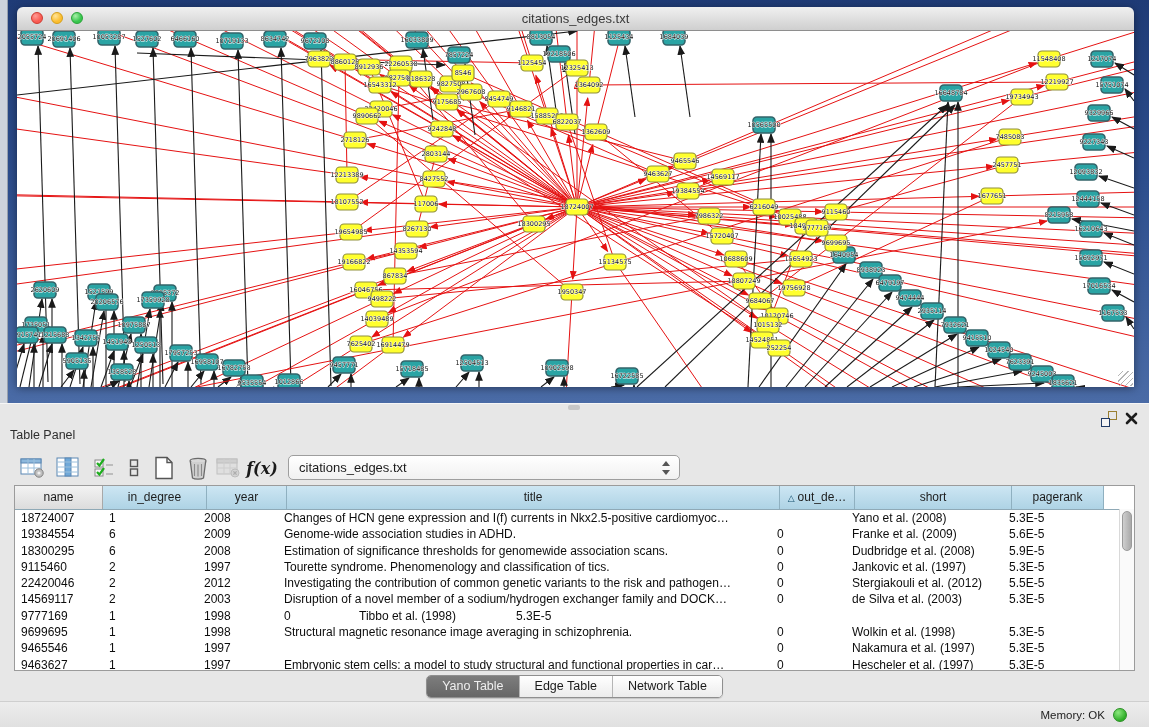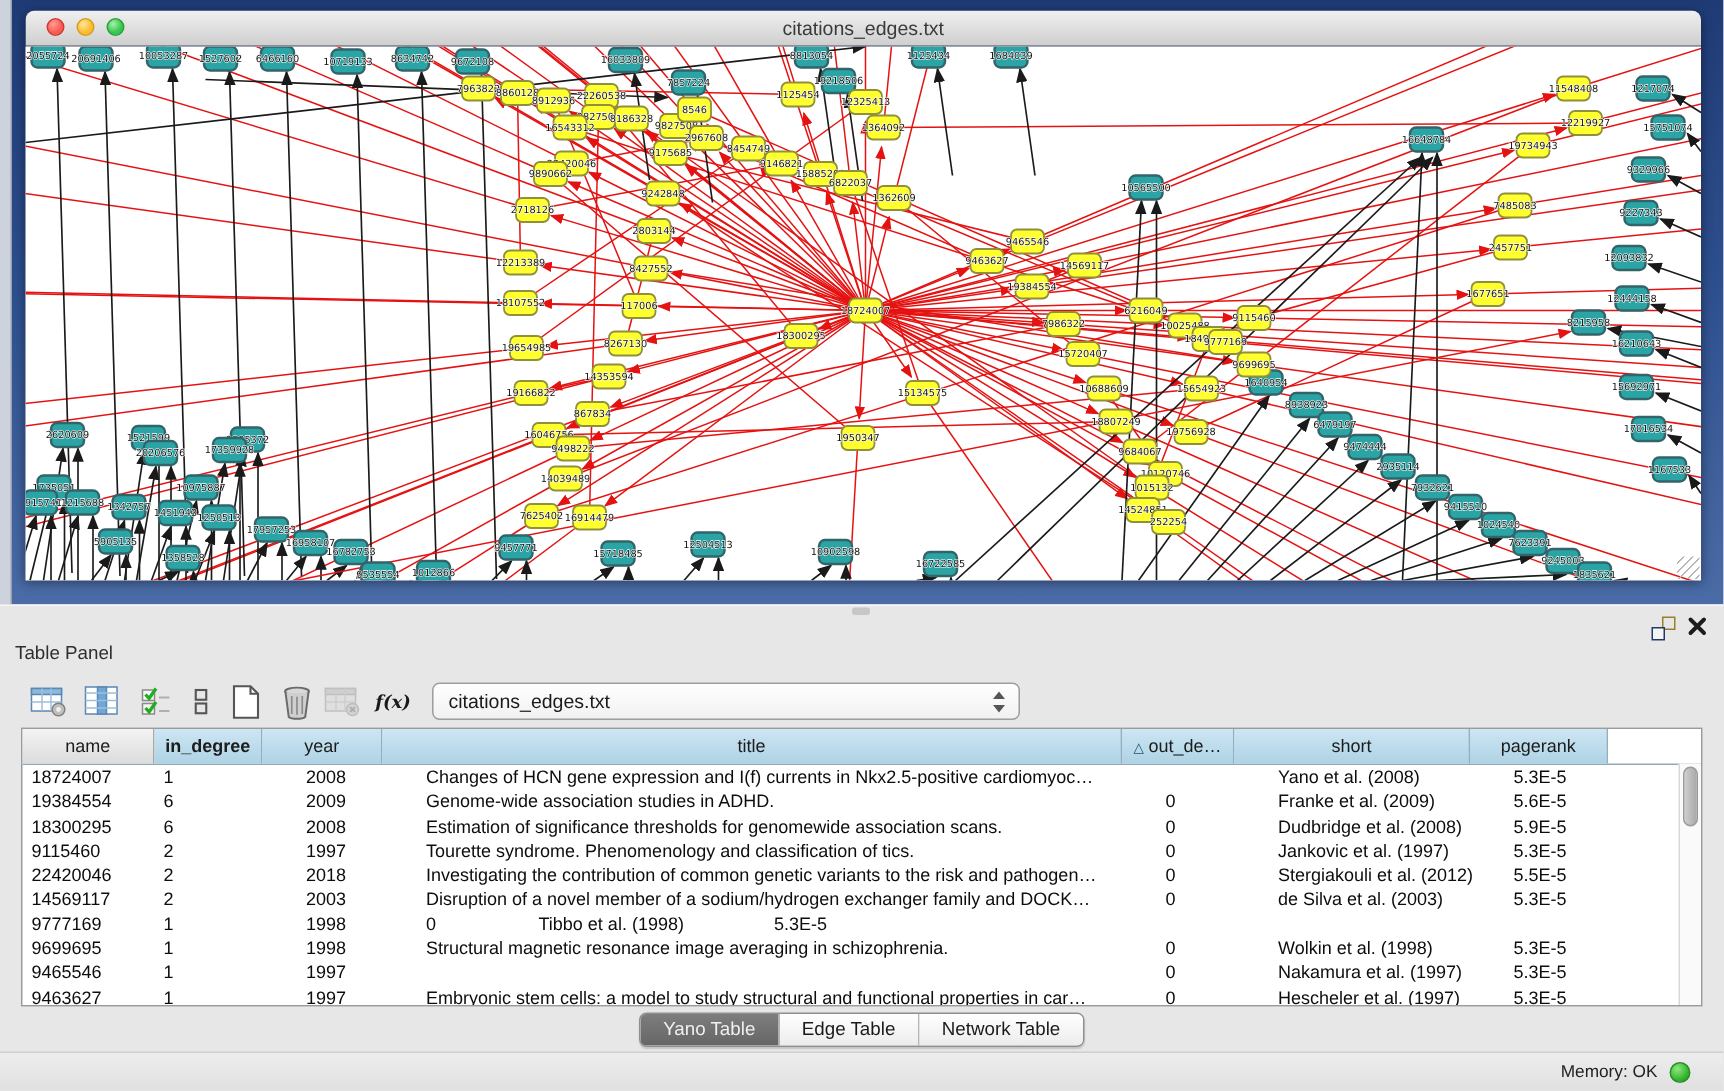--- a/index.html
+++ b/index.html
@@ -31,21 +31,21 @@
   #splitter{position:absolute;left:568px;top:1px;width:12px;height:5px;background:#b9b9b9;border-radius:2px;opacity:.7;}
   #panel-header{position:absolute;left:0;top:0;width:100%;height:30px;}
   #panel-title{position:absolute;left:10px;top:24px;font-size:12.5px;color:#2e2e2e;}
   #float-btn{position:absolute;right:32px;top:7px;width:16px;height:16px;}
   #float-btn .sq-back{position:absolute;right:0;top:0;width:9px;height:9px;border:1.5px solid #9a7f30;box-sizing:border-box;}
   #float-btn .sq-front{position:absolute;left:0;bottom:0;width:9px;height:9px;border:1.5px solid #203a66;background:#f4f4f4;box-sizing:border-box;}
   #close-btn{position:absolute;right:10px;top:7px;width:14px;height:14px;}
 
   #toolbar{position:absolute;left:0;top:48px;width:100%;height:34px;}
   .tbtn{position:absolute;top:2px;width:28px;height:28px;display:flex;align-items:center;justify-content:center;}
-  .fx{font-family:"DejaVu Serif",serif;font-style:italic;font-weight:bold;font-size:12px;color:#1a1a1a;}
+  .fx{font-family:"DejaVu Serif",serif;font-style:italic;font-weight:bold;font-size:16px;color:#1a1a1a;}
   #dropdown{position:absolute;left:288px;top:3px;width:392px;height:25px;background:linear-gradient(#ffffff,#f1f1f1);
     border:1px solid #9e9e9e;border-radius:5px;box-sizing:border-box;font-size:13px;color:#1a1a1a;}
   #dropdown .val{position:absolute;left:10px;top:4px;}
   #dropdown .arrows{position:absolute;right:8px;top:3px;width:9px;height:18px;}
   #dropdown .arrows .up{position:absolute;top:2px;left:0;width:0;height:0;border-left:4.5px solid transparent;border-right:4.5px solid transparent;border-bottom:5px solid #555;}
   #dropdown .arrows .dn{position:absolute;bottom:2px;left:0;width:0;height:0;border-left:4.5px solid transparent;border-right:4.5px solid transparent;border-top:5px solid #555;}
 
   #tablebox{position:absolute;left:14px;top:81px;width:1121px;height:186px;background:#ffffff;border:1px solid #9b9b9b;box-sizing:border-box;overflow:hidden;}
   #thead{display:flex;height:23px;border-bottom:1px solid #8fa9b6;}
   .th{box-sizing:border-box;height:23px;line-height:22px;text-align:center;font-size:12px;color:#1c1c1c;
@@ -963,21 +963,21 @@
       <span class="arrows">
           <span class="up"></span>
           <span class="dn"></span>
         </span>
     </div>
   </div>
 
   <div id="tablebox">
     <div id="thead">
         <div class="th th-name" style="width: 88px;"><span>name</span></div>
-        <div class="th" style="width: 72px; font-weight: bold;"><span>in_degree</span></div>
+        <div class="th" style="width: 104px;"><span>in_degree</span></div>
         <div class="th" style="width: 80px;"><span>year</span></div>
         <div class="th" style="width: 493px;"><span>title</span></div>
         <div class="th" style="width: 75px;"><span class="sort">△</span><span>out_de…</span></div>
         <div class="th" style="width: 157px;"><span>short</span></div>
         <div class="th" style="width: 92px;"><span>pagerank</span></div>
       </div>
     <div id="tbody">
         <div class="tr">
           <div class="td" style="width: 88px;">18724007</div>
           <div class="td" style="width: 95px;">1</div>
@@ -1010,21 +1010,21 @@
           <div class="td" style="width: 95px;">2</div>
           <div class="td" style="width: 80px;">1997</div>
           <div class="td" style="width: 493px;">Tourette syndrome. Phenomenology and classification of tics.</div>
           <div class="td" style="width: 75px;">0</div>
           <div class="td" style="width: 157px;">Jankovic et al. (1997)</div>
           <div class="td" style="width: 92px;">5.3E-5</div>
         </div>
         <div class="tr">
           <div class="td" style="width: 88px;">22420046</div>
           <div class="td" style="width: 95px;">2</div>
-          <div class="td" style="width: 80px;">2018</div>
+          <div class="td" style="width: 80px;">2012</div>
           <div class="td" style="width: 493px;">Investigating the contribution of common genetic variants to the risk and pathogen…</div>
           <div class="td" style="width: 75px;">0</div>
           <div class="td" style="width: 157px;">Stergiakouli et al. (2012)</div>
           <div class="td" style="width: 92px;">5.5E-5</div>
         </div>
         <div class="tr">
           <div class="td" style="width: 88px;">14569117</div>
           <div class="td" style="width: 95px;">2</div>
           <div class="td" style="width: 80px;">2003</div>
           <div class="td" style="width: 493px;">Disruption of a novel member of a sodium/hydrogen exchanger family and DOCK…</div>

